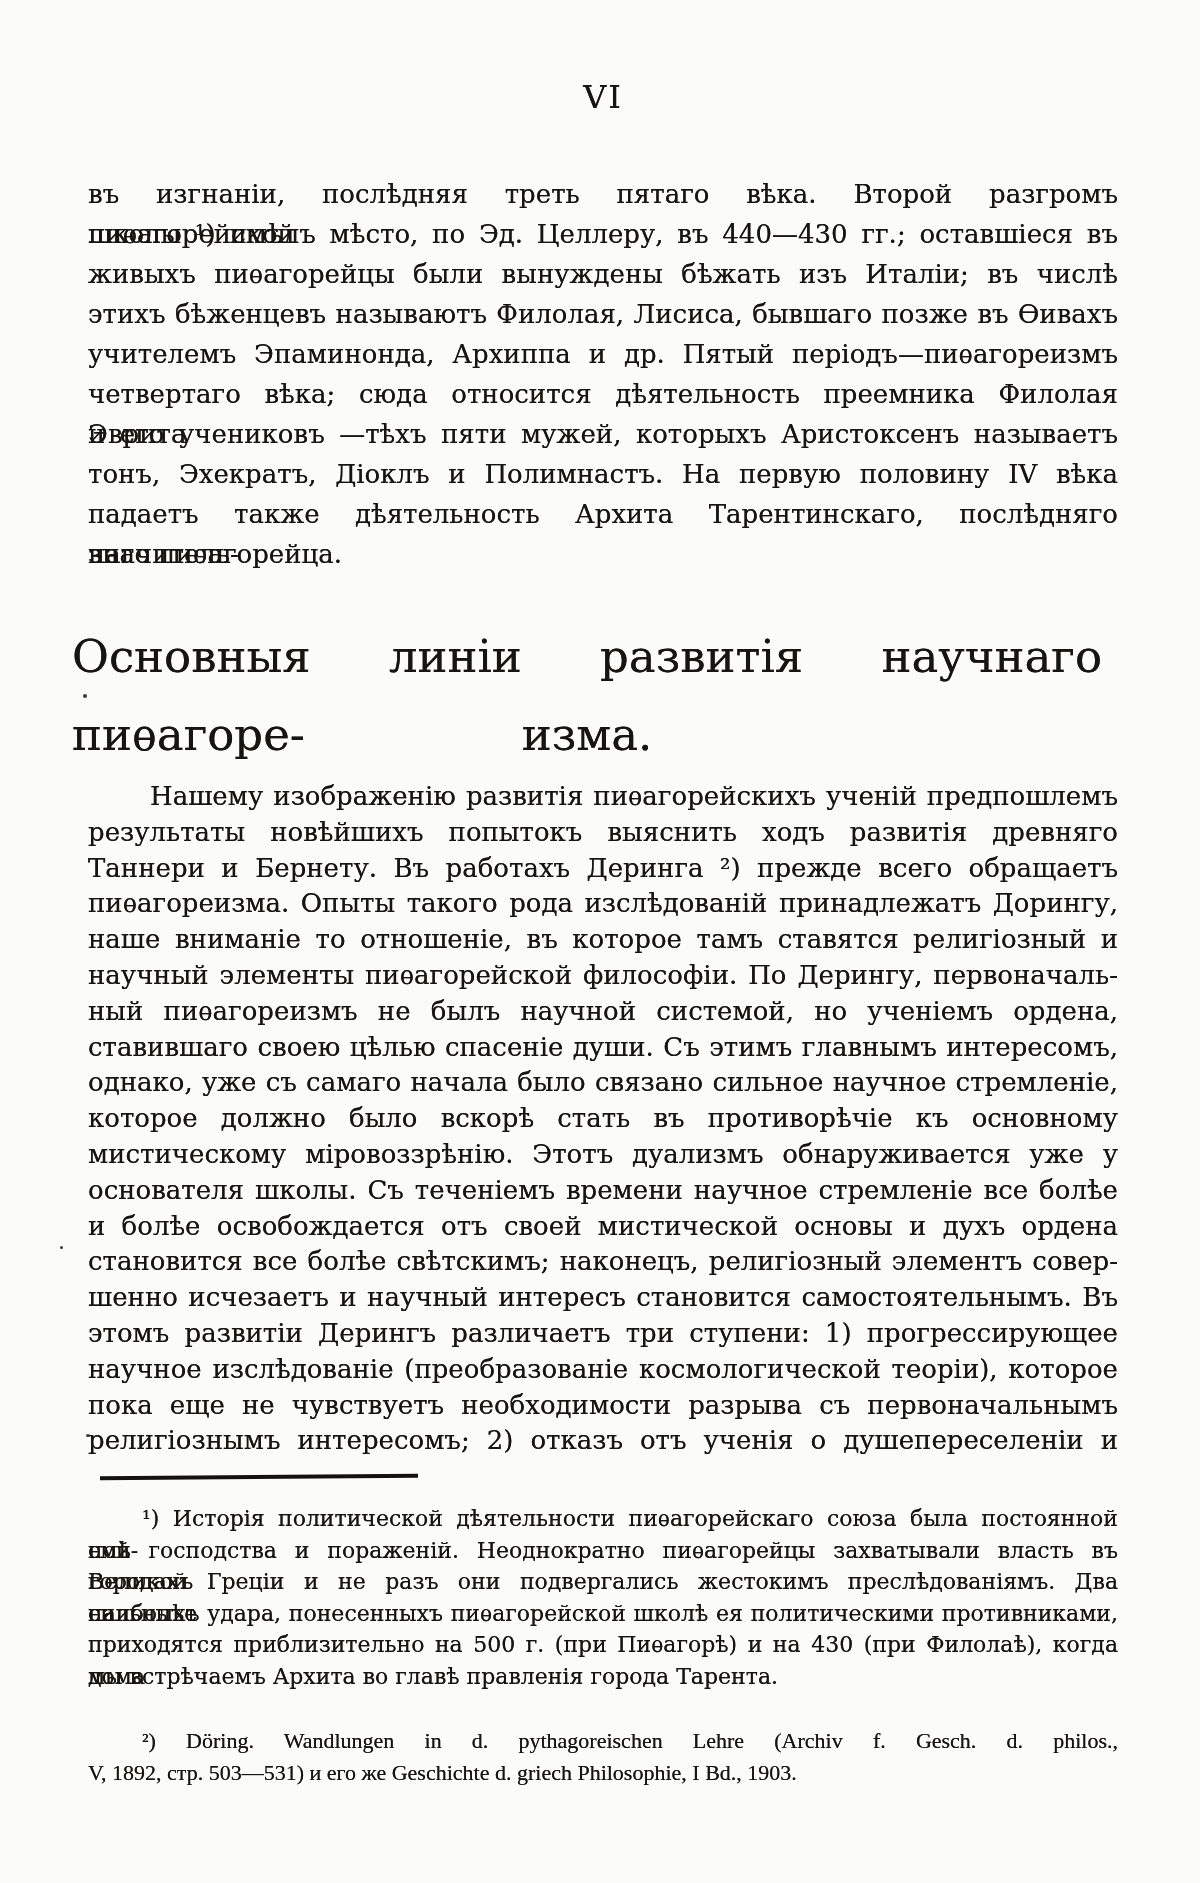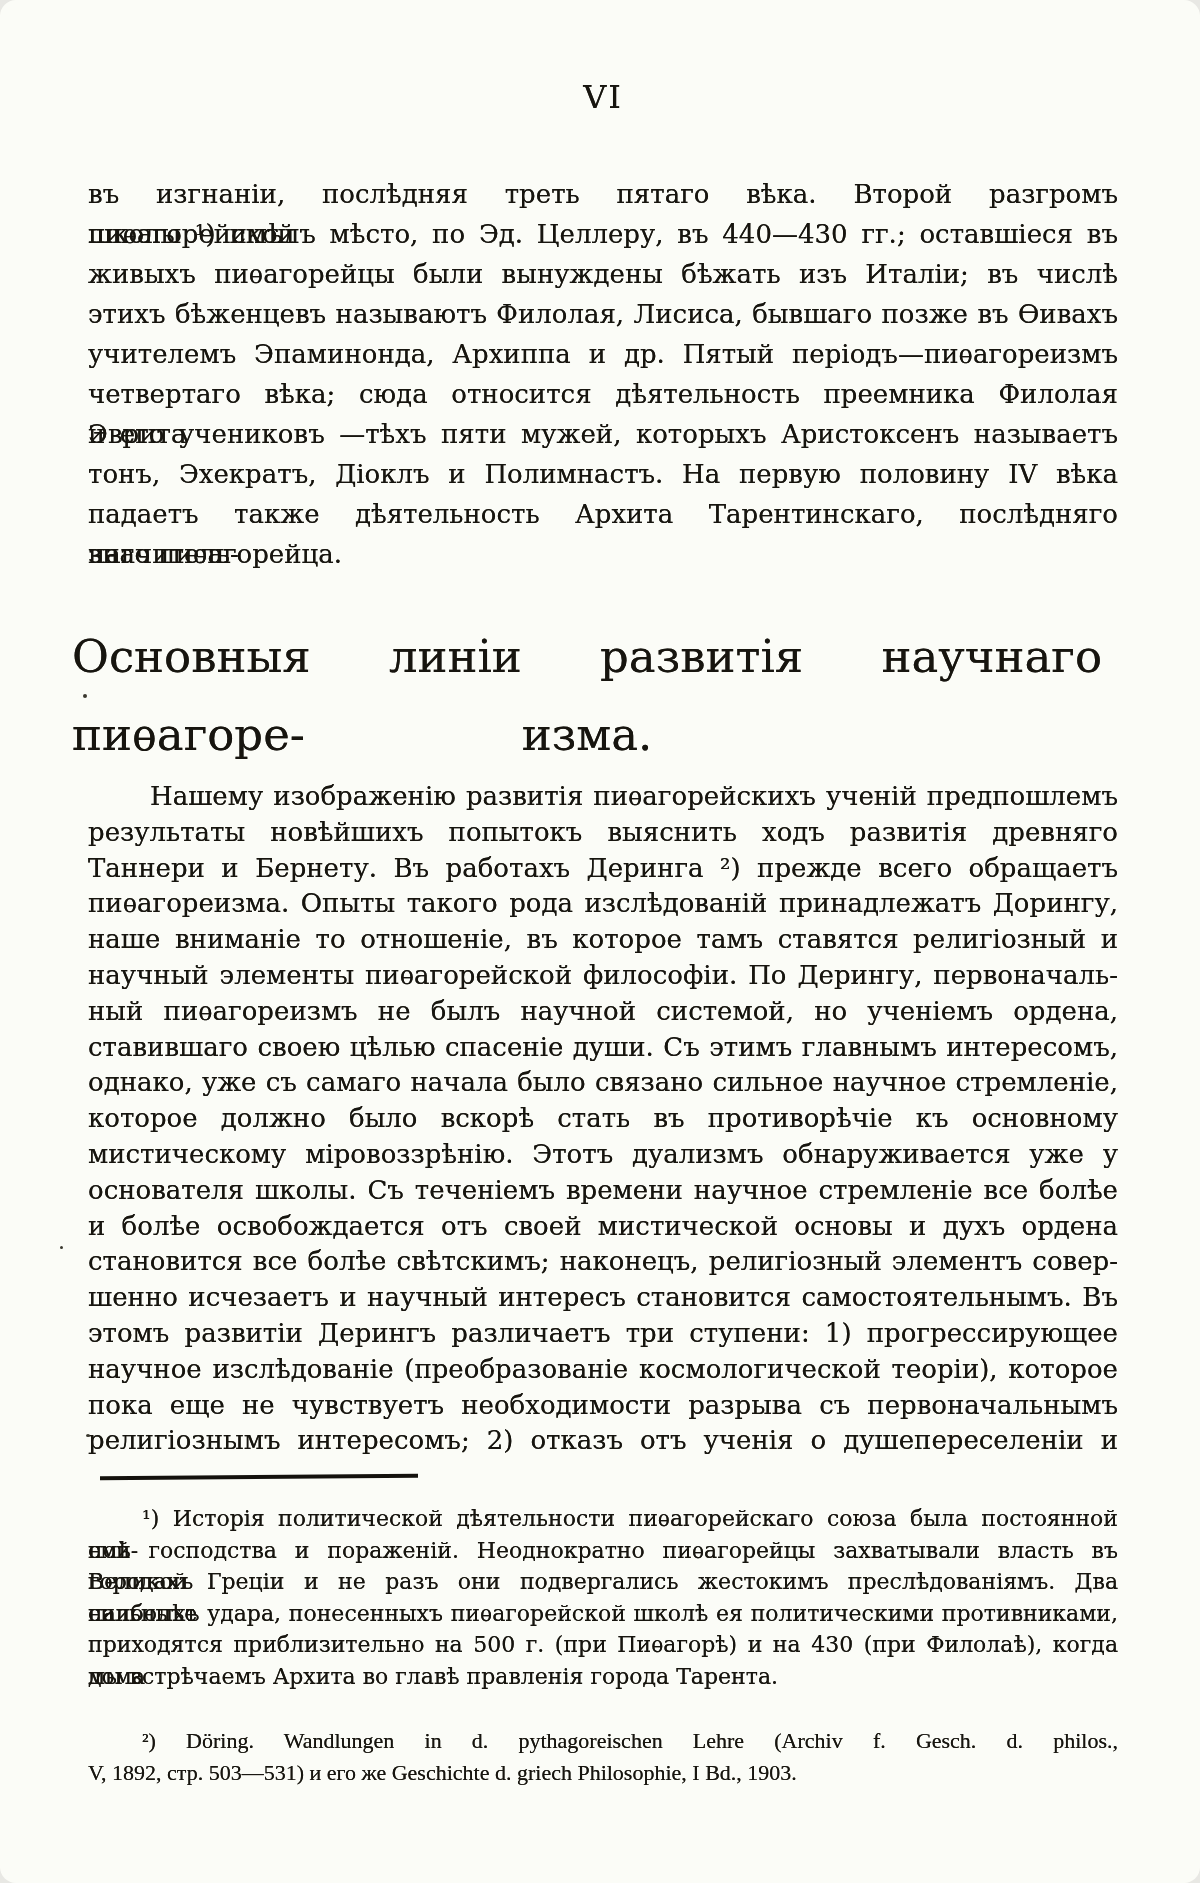--- a/index.html
+++ b/index.html
@@ -2,21 +2,20 @@
 <html><head>
 <meta charset="utf-8">
 <style>
   html,body { margin:0; padding:0; background:#e8e8e4; }
   .page {
     position:relative; width:1200px; height:1883px;
     background:#fbfcf7; overflow:hidden;
     font-family:"DejaVu Serif", serif;
     color:#17150f;
     text-shadow:0 0 0.4px rgba(23,21,15,0.85);
-    border-radius:16px;
   }
   .pagenum {
     position:absolute; top:78px; left:88px; width:1030px;
     text-align:center; font-size:32px; letter-spacing:2px;
   }
   .para { position:absolute; left:88px; width:1030px; }
   .tl {
     text-align:justify; text-align-last:justify;
     font-size:26px; overflow:visible;
   }

